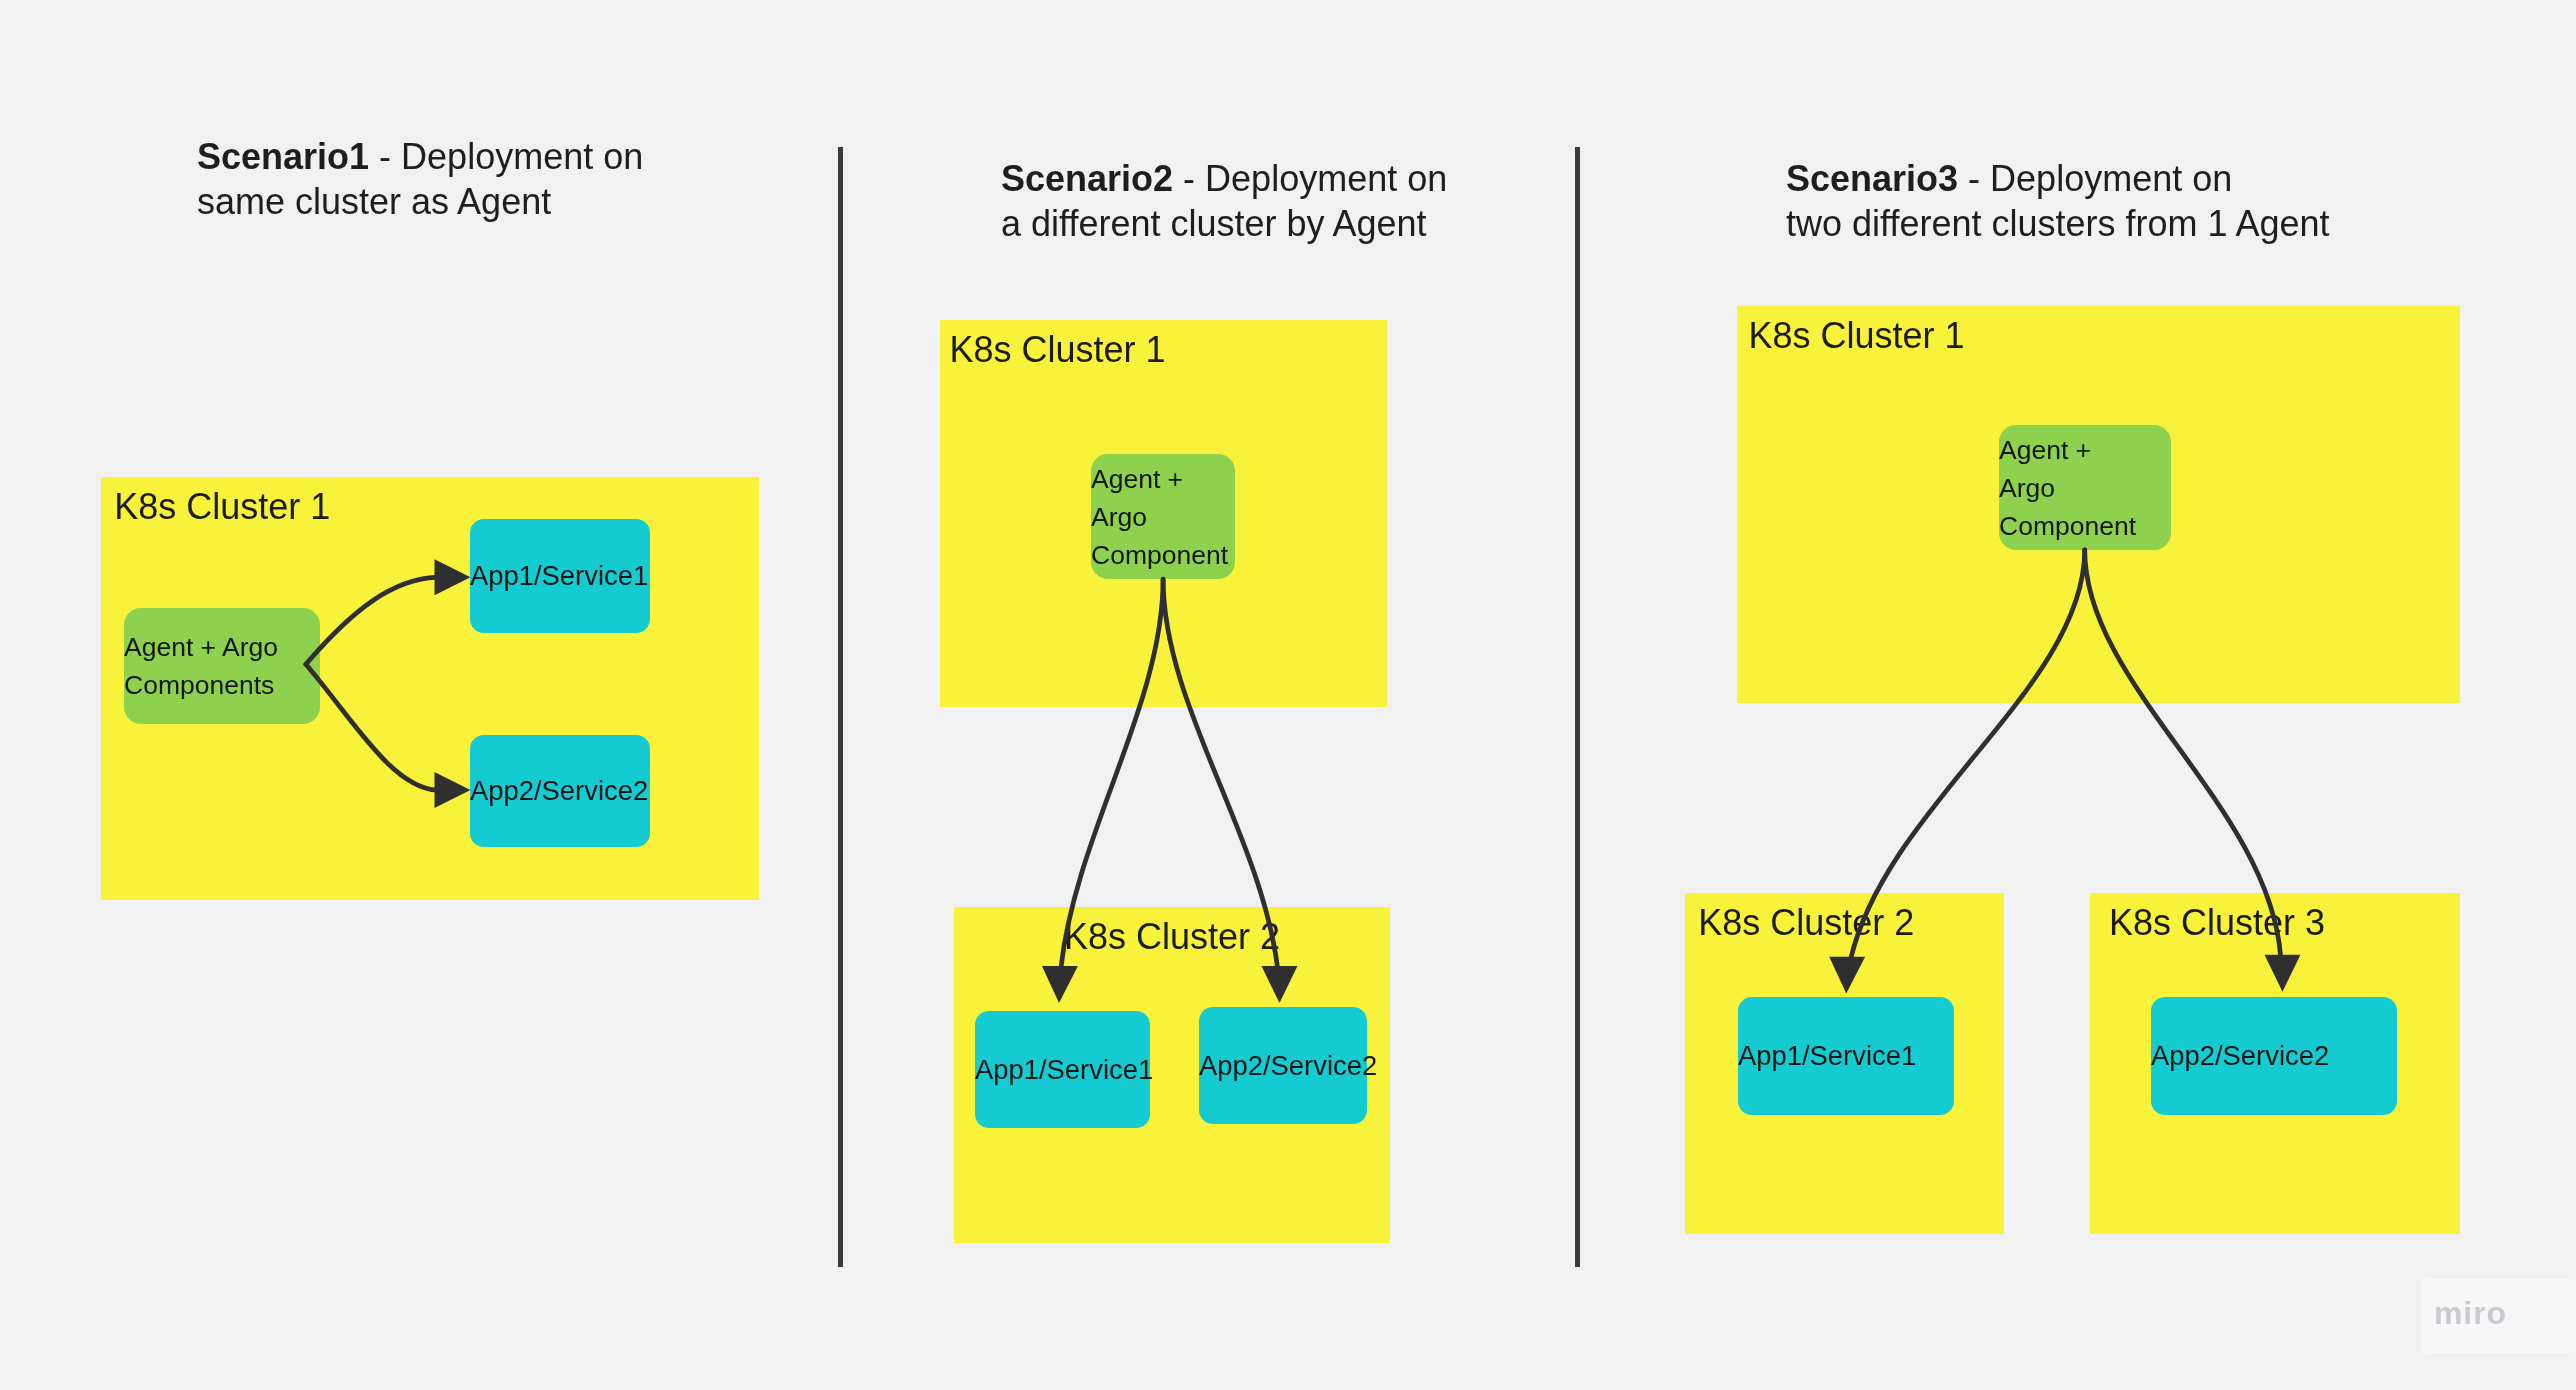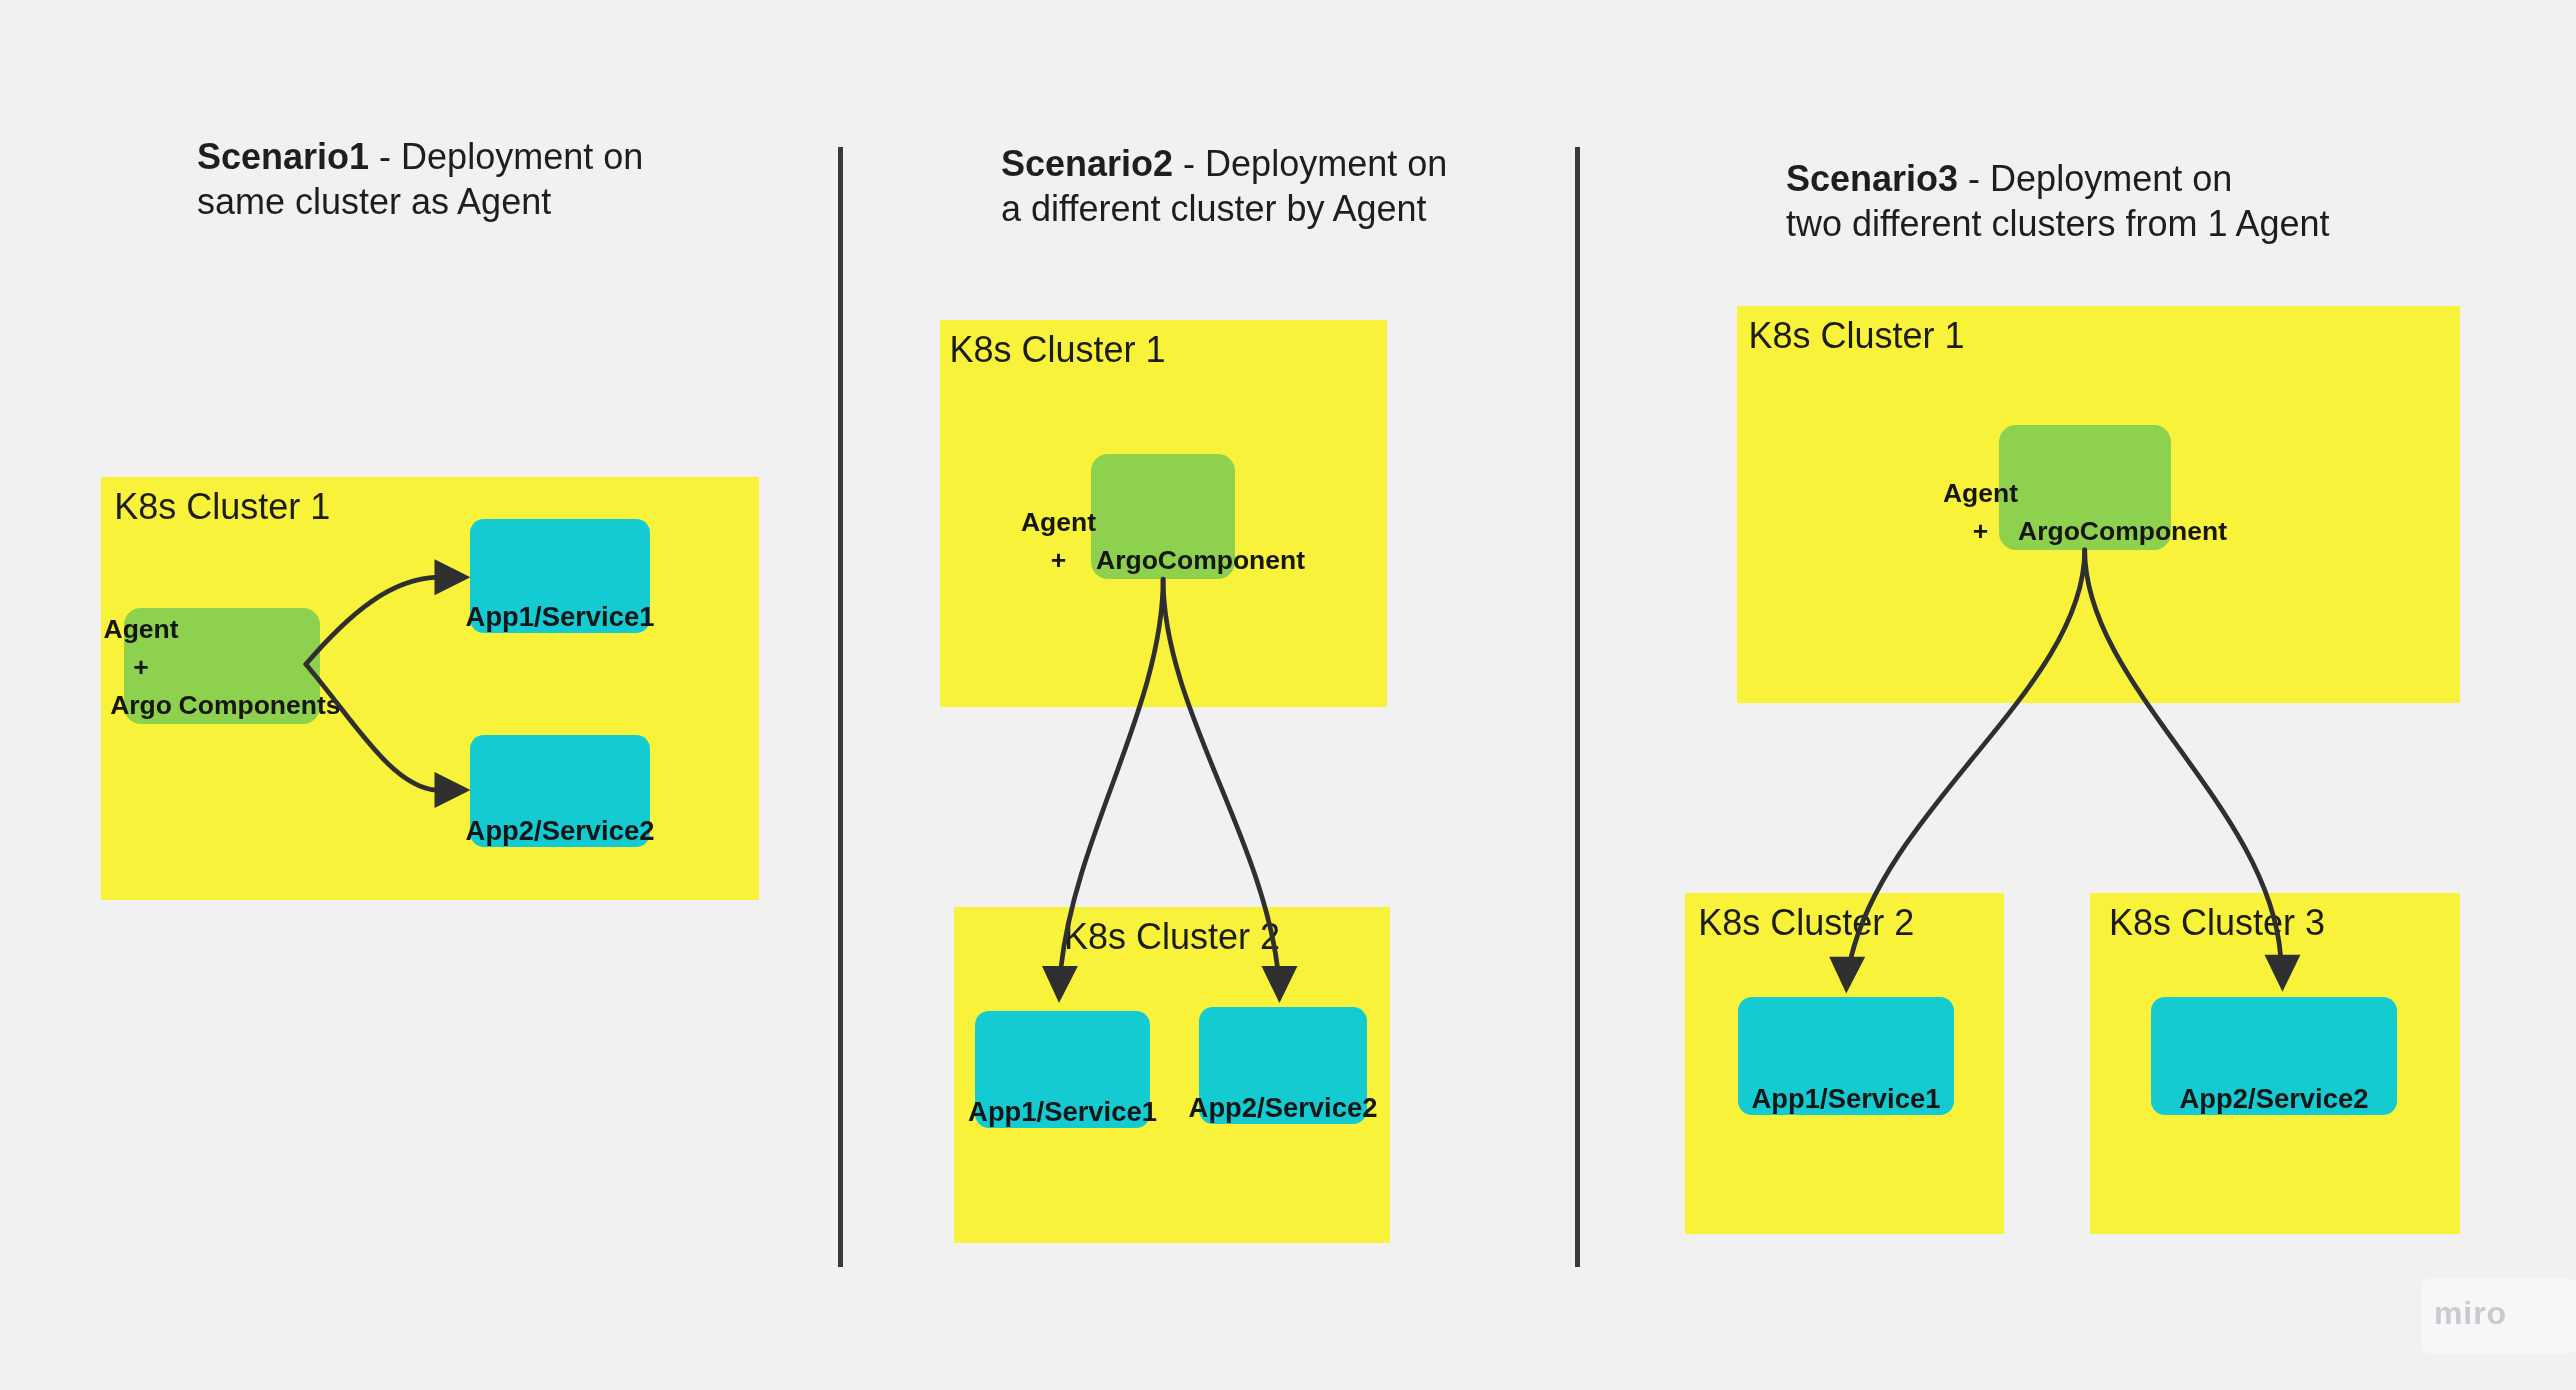--- a/index.html
+++ b/index.html
@@ -43,26 +43,25 @@
     font-size:36px;
     line-height:44px;
     padding:7.6px 13.2px;
     color:var(--text-dark);
     white-space:nowrap;
   }
   .cluster-label.center{text-align:center;padding-left:0;padding-right:0;}
   .node{
     position:absolute;
     display:flex;
-    flex-direction:row;
-    align-items:flex-end;
+    flex-direction:column;
+    align-items:flex-start;
     justify-content:center;
     text-align:center;
     color:#161616;
-    font-weight:bold;
   }
   .node.agent{
     background:var(--agent-green);
     border-radius:17px;
     font-size:26.5px;
     line-height:38px;
   }
   .node.app{
     background:var(--app-cyan);
     border-radius:14px;
@@ -132,21 +131,21 @@
   <div class="node app" style="left:470px;top:519px;width:180px;height:114px">
     <div>App1/Service1</div>
   </div>
   <div class="node app" style="left:470px;top:735px;width:180px;height:112px">
     <div>App2/Service2</div>
   </div>
 
   <div class="divider" style="left:838px"></div>
   <div class="divider" style="left:1575px"></div>
 
-  <div class="scenario-title" style="left:1001px;top:141px">
+  <div class="scenario-title" style="left:1001px;top:156px">
     <div><span class="bold">Scenario2</span><span> - Deployment on</span></div>
     <div>a different cluster by Agent</div>
   </div>
 
   <div class="cluster" style="left:940px;top:310px;width:447px;height:387px">
     <div class="cluster-label" style="padding-left:9.5px">K8s Cluster 1</div>
   </div>
 
   <div class="node agent" style="left:1091px;top:454px;width:144px;height:125px">
     <div>Agent +</div>

